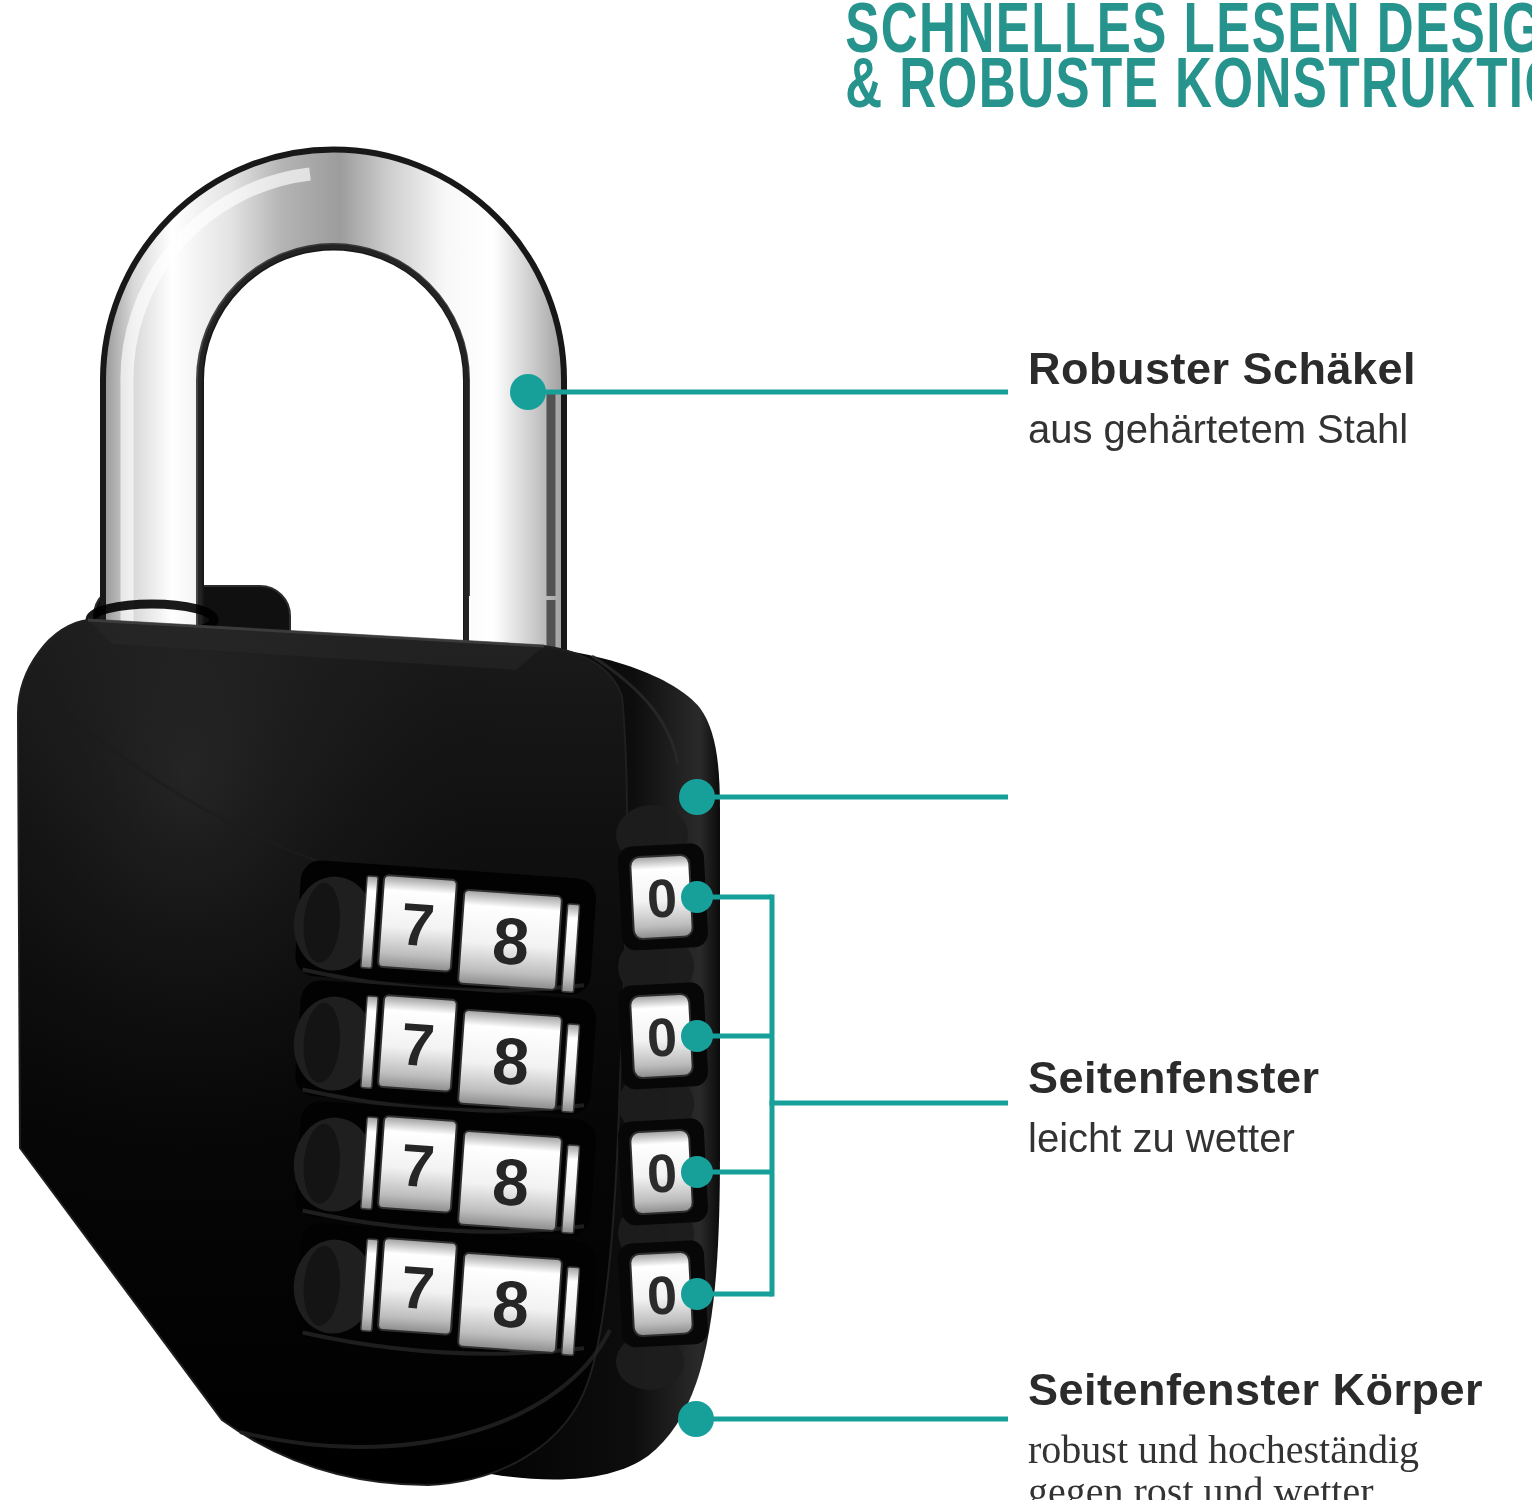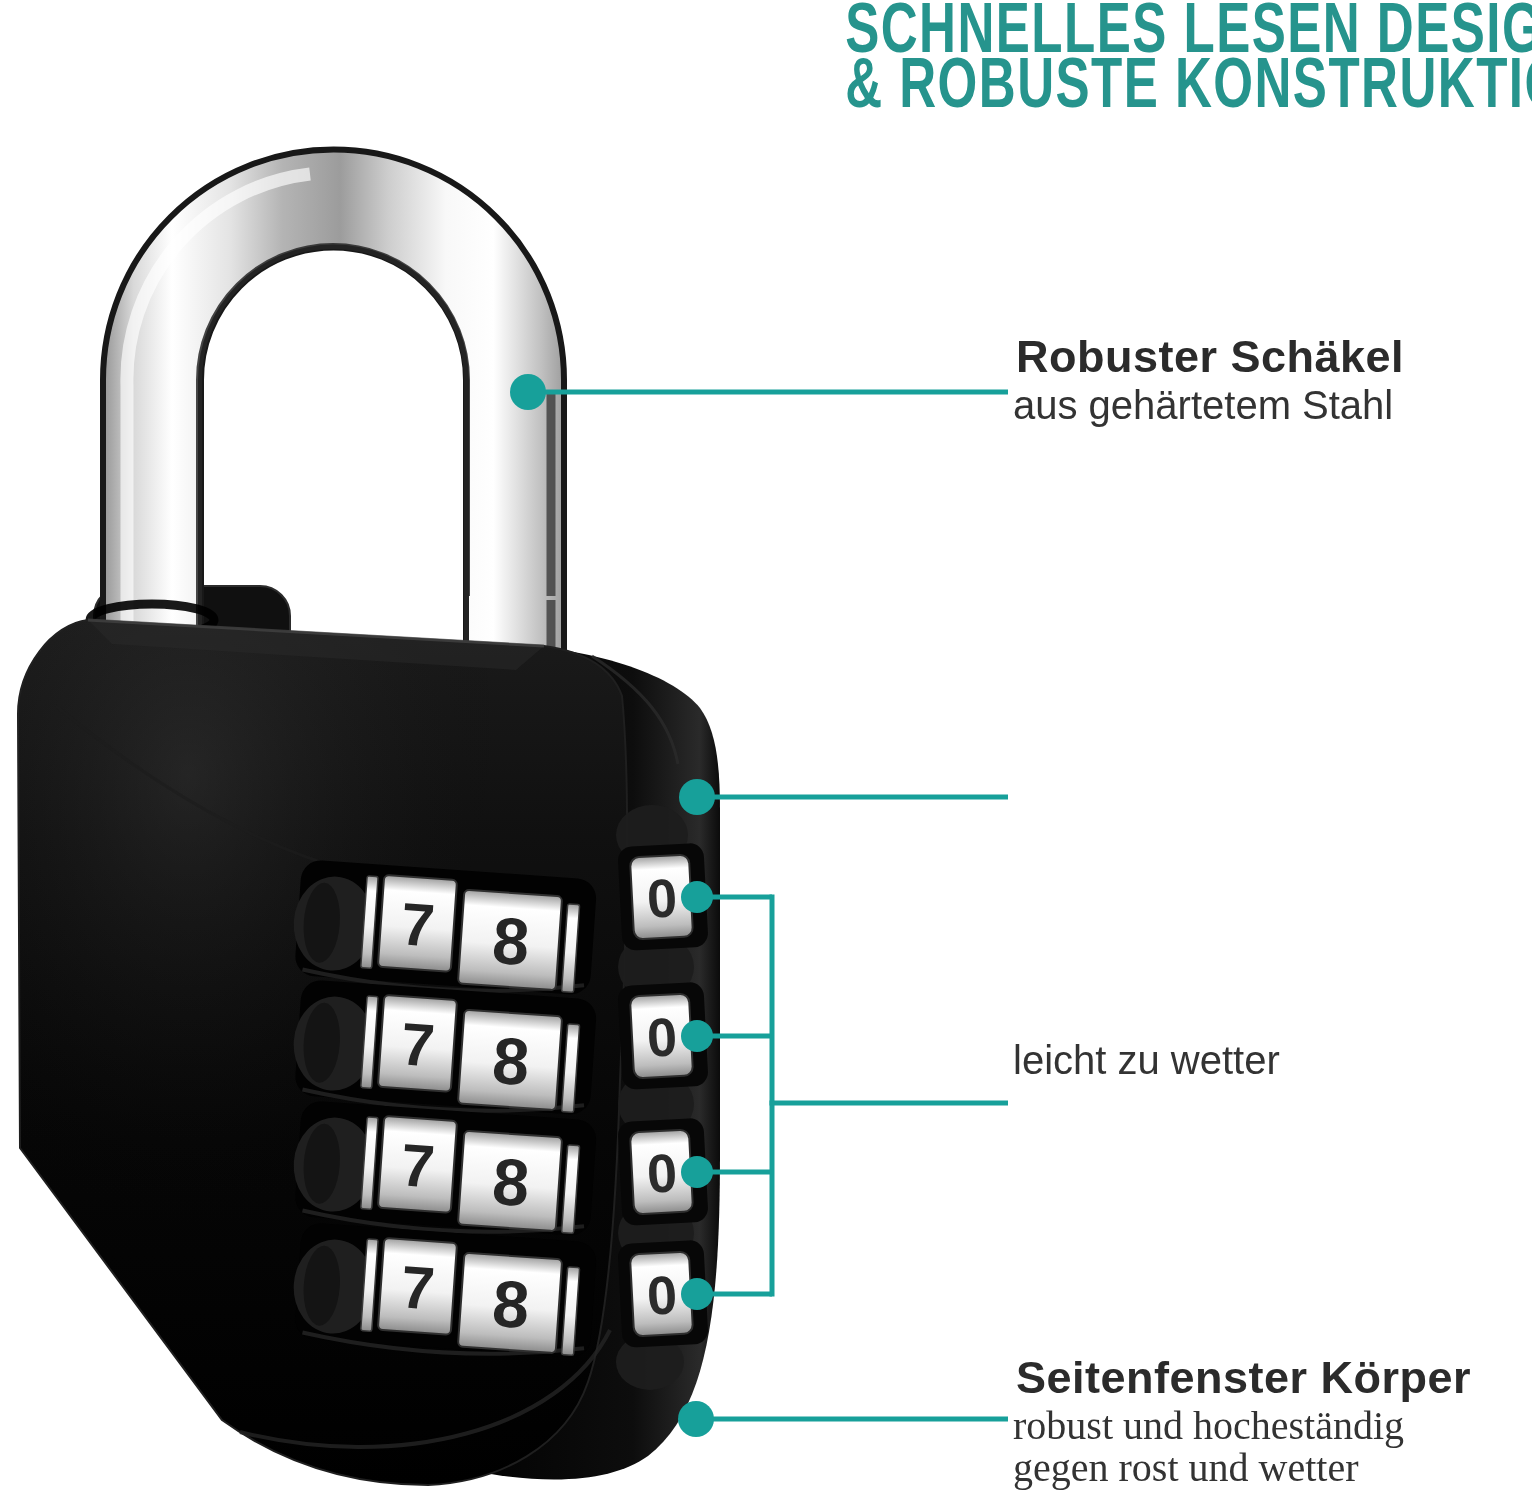--- a/index.html
+++ b/index.html
@@ -20,25 +20,25 @@
     position:absolute;left:738px;top:1px;width:794px;
     text-align:center;color:var(--title-teal);
     font-weight:bold;font-size:70px;line-height:55px;letter-spacing:2px;
   }
   .page-title .tline{
     display:block;white-space:nowrap;
     transform:scaleX(0.73);transform-origin:50% 50%;
   }
   .callout{position:absolute;left:1012px;}
   .callout h3{
-    margin:4px;font-size:45px;line-height:47px;font-weight:bold;
+    margin:16px;font-size:45px;line-height:47px;font-weight:bold;
     color:var(--heading-text);letter-spacing:0.5px;white-space:nowrap;
   }
   .callout p{
-    margin:1px;font-size:40px;line-height:42px;color:var(--body-text);
+    margin:16px;font-size:40px;line-height:42px;color:var(--body-text);
   }
   #callout-shackle{top:329px}
   #callout-codeline{top:735px}
   #callout-window{top:1038px}
   #callout-body{top:1350px}
   #callout-body p{width:480px;font-family:Liberation Serif, serif;}
   svg.lockfig{position:absolute;left:0;top:0;}
   .callout-line{stroke:var(--accent);stroke-width:5;}
   .callout-dot{fill:var(--accent);}
   .dial-digit{font-family:"Liberation Sans",sans-serif;font-weight:bold;font-size:60px;fill:#262626;text-anchor:middle;}
@@ -53,20 +53,21 @@
   <div class="page-title">
     <span class="tline">SCHNELLES LESEN DESIGN</span>
     <span class="tline">&amp; ROBUSTE KONSTRUKTION</span>
   </div>
 
   <div class="callout" id="callout-shackle">
     <h3>Robuster Schäkel</h3>
     <p>aus gehärtetem Stahl</p>
   </div>
   <div class="callout" id="callout-window">
+    <h3>Seitenfenster</h3>
     <p>leicht zu wetter</p>
   </div>
   <div class="callout" id="callout-body">
     <h3>Seitenfenster Körper</h3>
     <p>robust und hocheständig gegen rost und wetter</p>
   </div>
 
   <svg class="lockfig" width="1532" height="1500" viewBox="0 0 1532 1500">
     <defs>
       <linearGradient id="shackleChrome" gradientUnits="userSpaceOnUse" x1="100" y1="0" x2="580" y2="0">

